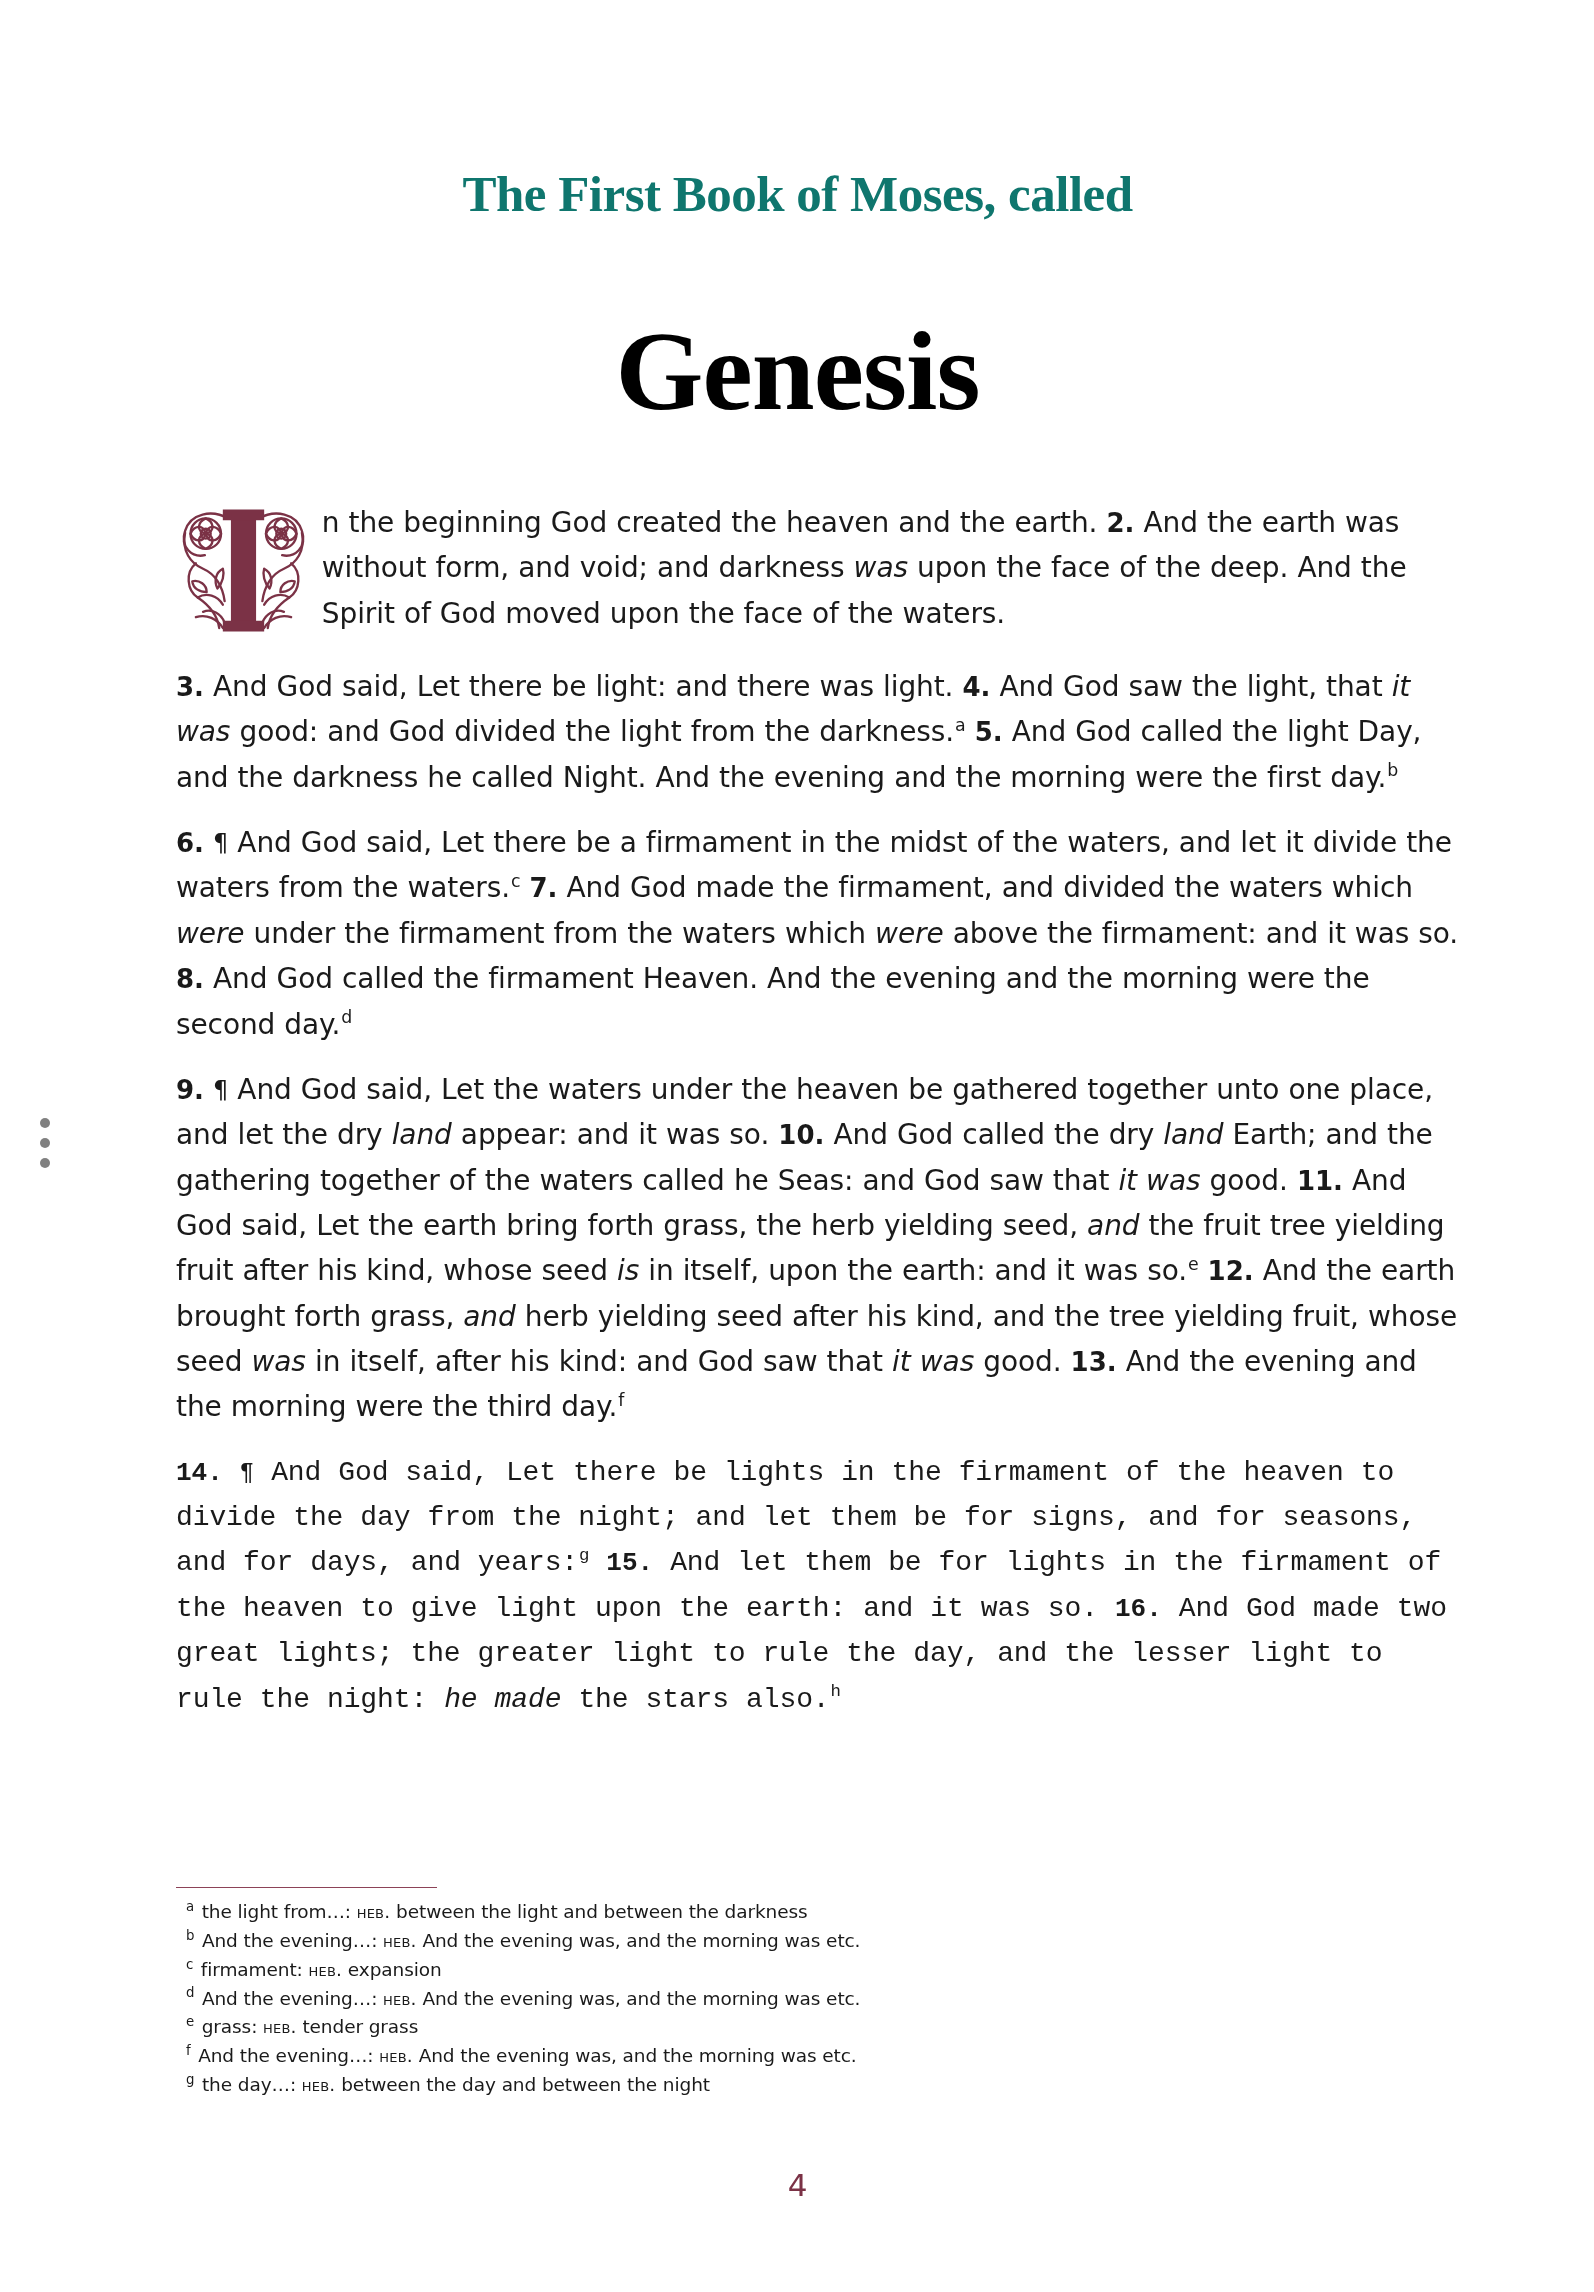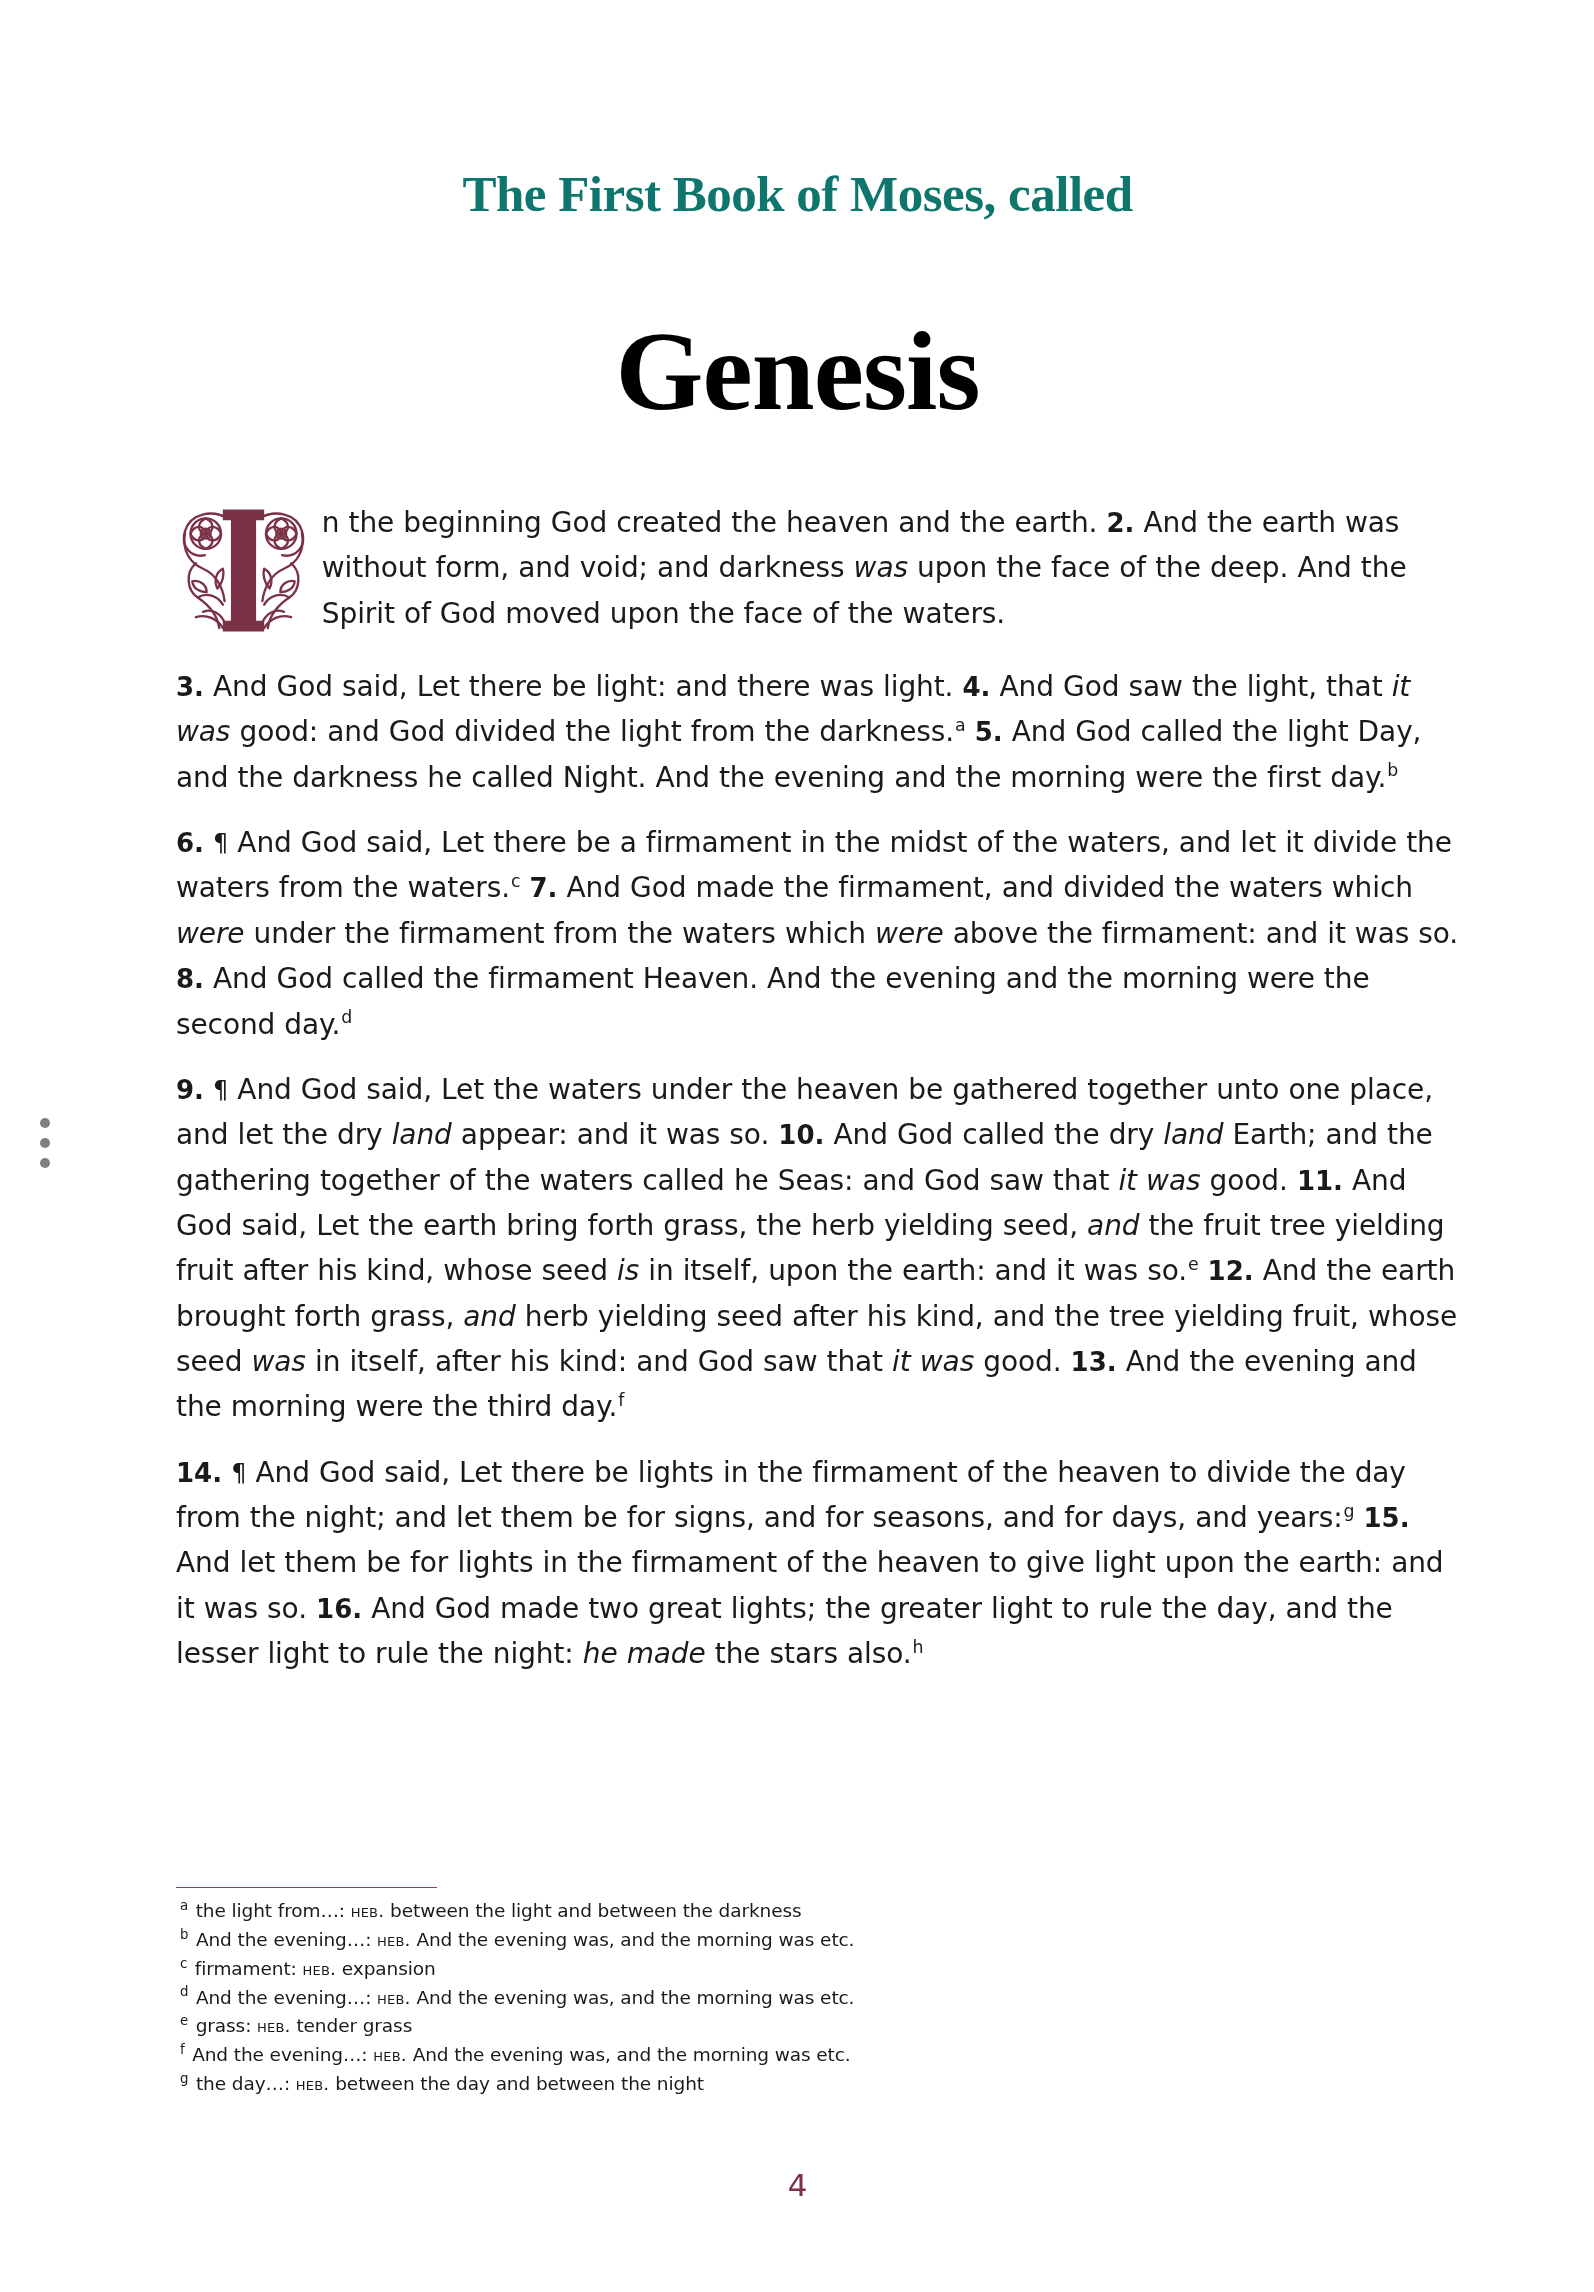--- a/index.html
+++ b/index.html
@@ -78,21 +78,21 @@
   .verse-para {
     margin: 0 0 20px 0;
     font-family: "DejaVu Sans", sans-serif;
     font-size: 28px;
     line-height: 1.62;
     color: #1a1a1a;
     text-align: left;
     letter-spacing: -0.1px;
     word-spacing: 0.3px;
   }
-  .verse-para:last-child { margin-bottom: 0; }
+  .verse-para:last-child { margin-bottom: 0; font-family: Liberation Mono, monospace; }
 
   
   .para-dropcap {
     position: relative;
     min-height: 144px;
     padding-left: 0;
   }
   .dropcap-wrap {
     float: left;
     width: 135px;
@@ -130,21 +130,21 @@
   }
   .fn-rule {
     width: 261px;
     height: 0;
     border: 0;
     border-top: 1.8px solid #8c4257;
     margin: 0 0 9px 0;
   }
   .fn-list {
     list-style: none;
-    margin: 4px;
+    margin: 10px;
     padding: 0;
   }
   .fn-item {
     font-family: "DejaVu Sans", sans-serif;
     font-size: 18.5px;
     line-height: 1.56;
     color: #1a1a1a;
     white-space: nowrap;
     letter-spacing: -0.1px;
   }

